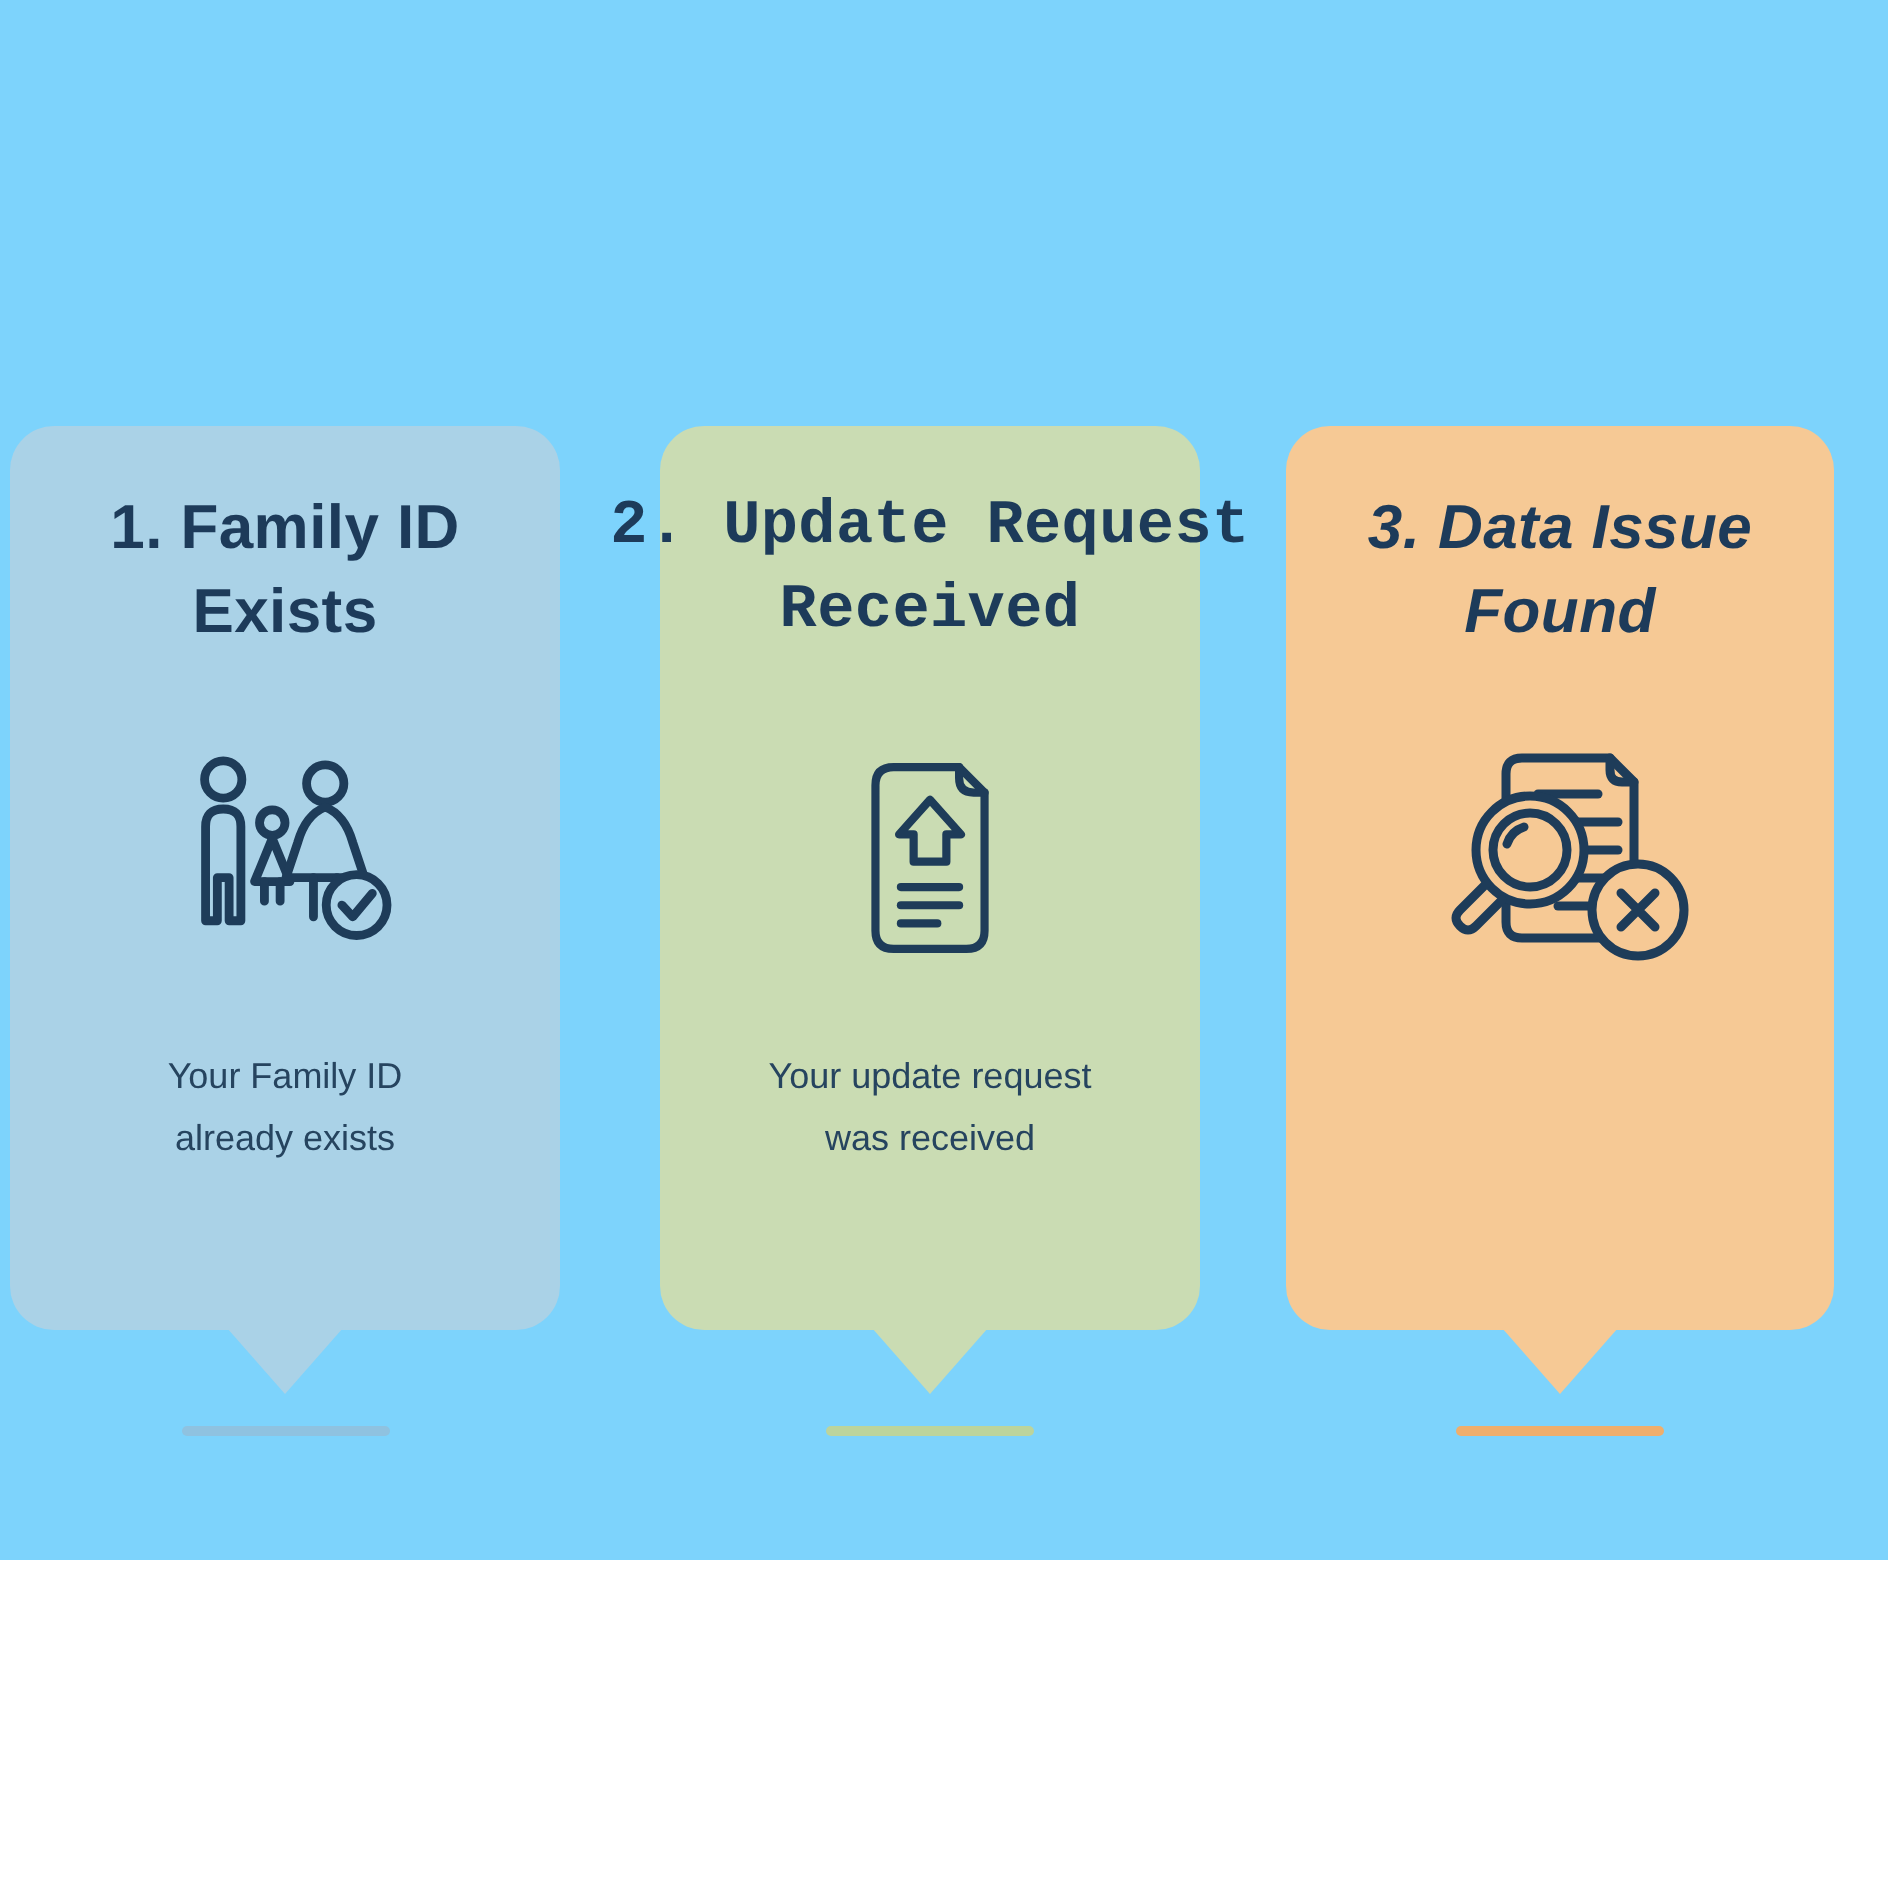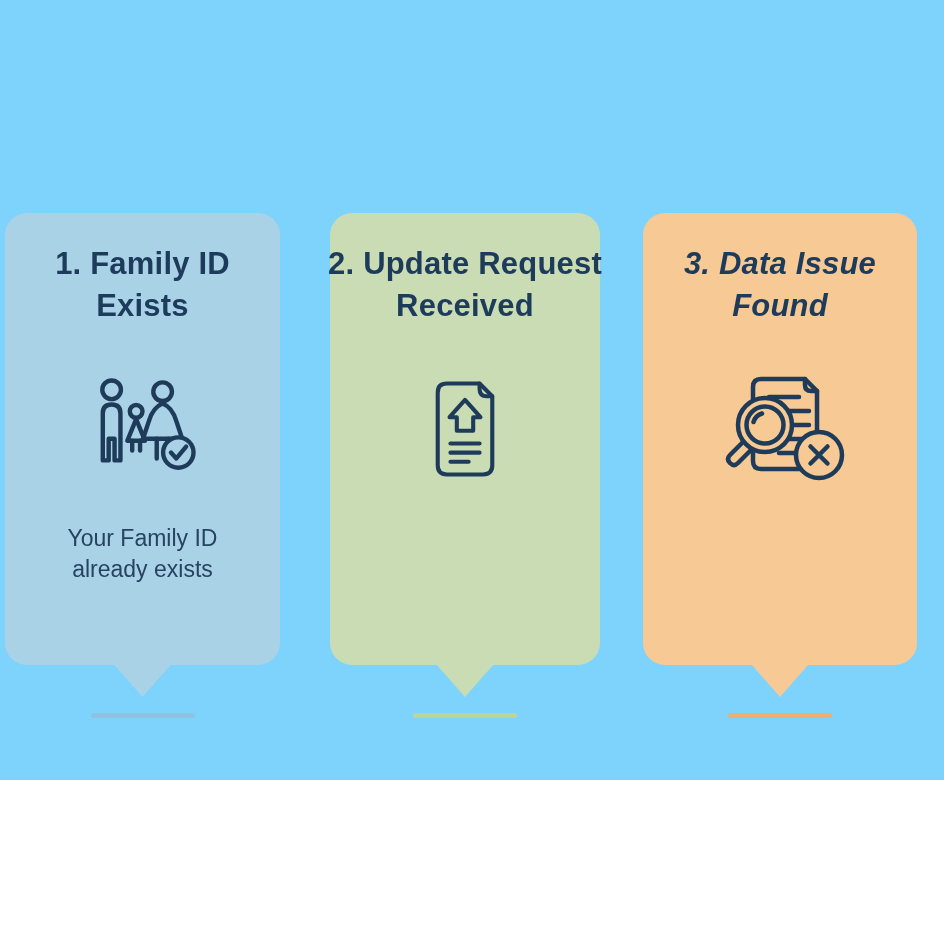--- a/index.html
+++ b/index.html
@@ -43,21 +43,21 @@
     align-items: center;
     justify-content: center;
   }
   .card-desc {
     position: absolute;
     top: 310px;
     left: 50%;
     transform: translateX(-50%);
     white-space: pre;
     text-align: center;
-    font-size: 23px;
+    font-size: 18px;
     line-height: 31px;
     font-weight: 400;
   }
   .card-tail {
     position: absolute;
     top: 451px;
     left: 50%;
     transform: translateX(-50%);
     width: 58px;
     height: 33px;
@@ -107,37 +107,39 @@
       </svg>
     </div>
     <div class="card-desc" style="color: rgb(38, 68, 95);">Your Family ID
 already exists</div>
     <div class="card-tail" style="background-color: rgb(170, 210, 231);"></div>
     <div class="card-underline" style="background-color: rgb(143, 194, 224);"></div>
   </div>
 
   <div class="card" id="card-2">
     <div class="card-body" style="background-color: rgb(202, 220, 179);"></div>
-    <div class="card-title" style="color: rgb(29, 59, 90);">2. Update Request
+    <div class="card-title" style="color: rgb(29, 59, 90); font-family: Liberation Mono, monospace;">2. Update Request
 Received</div>
     <div class="card-icon">
       <svg width="80" height="104" viewBox="0 0 88 112">
         <g fill="none" stroke-width="4.5" stroke-linecap="round" stroke-linejoin="round" stroke="#1e3c59">
 
           <path d="M60 6 H24 Q14 6 14 16 V96 Q14 106 24 106 H64 Q74 106 74 96 V20 Z"></path>
           <path d="M60 6 V12 Q60 20 68 20 H74"></path>
 
           <path d="M44 24 L61 43 H53 V58 H35 V43 H27 Z"></path>
 
           <path d="M28 72 H60"></path>
           <path d="M28 82 H60"></path>
           <path d="M28 92 H48"></path>
         </g>
       </svg>
     </div>
+    <div class="card-desc" style="color: rgb(38, 68, 95);">Your update request
+was received</div>
     <div class="card-tail" style="background-color: rgb(202, 220, 179);"></div>
     <div class="card-underline" style="background-color: rgb(188, 212, 156);"></div>
   </div>
 
   <div class="card" id="card-3">
     <div class="card-body" style="background-color: rgb(246, 201, 149);"></div>
     <div class="card-title" style="color: rgb(29, 59, 90);">3. Data Issue
 Found</div>
     <div class="card-icon">
       <svg width="136" height="108" viewBox="0 0 134 108">

